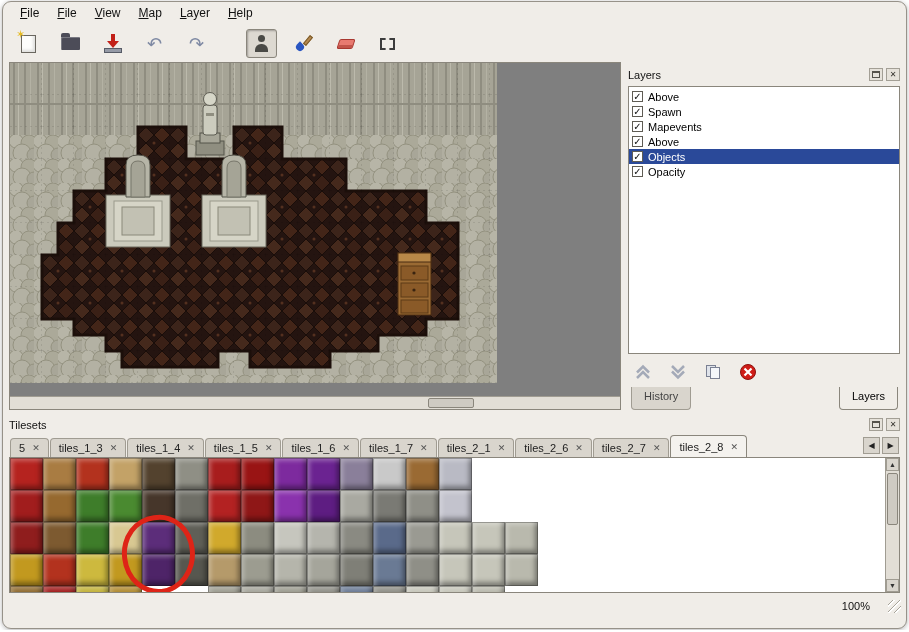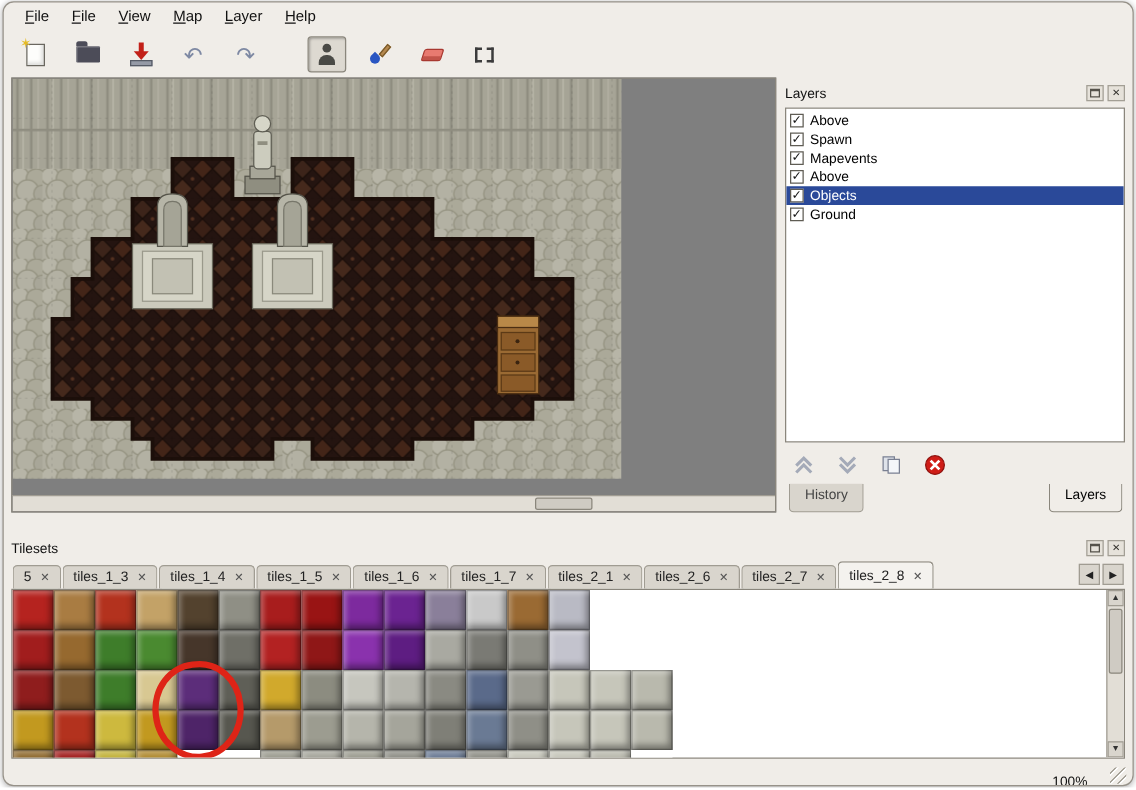--- a/index.html
+++ b/index.html
@@ -68,41 +68,41 @@
   .cb { width:11px; height:11px; background:#fff; border:1px solid #5f5c54; font-size:10px; line-height:9px; text-align:center; color:#111; flex:0 0 auto; }
 
   .layers-toolbar { height:30px; display:flex; align-items:center; gap:9px; padding:5px 2px 0; }
   .lt-btn { width:26px; height:24px; display:flex; align-items:center; justify-content:center; background:transparent; border:none; padding:0; }
 
   .panel-tabs { height:23px; display:flex; padding-left:3px; margin-top:3px;justify-content:space-between; }
   .btab { padding:3px 12px 2px; border:1px solid #a09c92; border-top:none; background:#d9d5cd; border-radius:0 0 4px 4px; margin-right:2px; color:#444; }
   .btab.active { background:#f0ede8; border-color:#8a867c; color:#000; }
 
   
-  .tilesets-panel { margin:20px 6px 0; font-size:11px; }
+  .tilesets-panel { margin:6px 6px 0; font-size:11px; }
   .tabbar { display:flex; align-items:flex-end; height:24px; padding:0 1px; gap:1px; }
   .ttab { display:flex; align-items:center; gap:7px; padding:0 8px; background:#d9d5cd; border:1px solid #a09c92; border-bottom:none; border-radius:4px 4px 0 0; height:19px; color:#222; white-space:nowrap; }
   .ttab.active { background:#f4f2ee; border-color:#8a867c; height:22px; }
   .tclose { font-size:9px; color:#555; }
   .tab-arrows { margin-left:auto; display:flex; gap:2px; padding-bottom:3px; }
   .arrow-btn { width:17px; height:17px; font-size:8px; display:flex; align-items:center; justify-content:center; background:#d9d5cd; border:1px solid #a09c92; color:#222; padding:0; }
 
   .ts-content { position:relative; height:136px; background:#ffffff; border:1px solid #8a867c; overflow:hidden; }
   .tiles { position:absolute; left:0; top:0; right:14px; bottom:0; overflow:hidden; }
   .tile { position:absolute; width:33px; height:32px; }
   .tile.art { box-shadow:inset 0 0 0 1px rgba(0,0,0,.28), inset 3px 3px 4px rgba(255,255,255,.30), inset -3px -4px 5px rgba(0,0,0,.38); }
   .red-circle { position:absolute; left:112px; top:57px; width:73px; height:79px; border:5px solid #de2417; border-radius:50% 48% 52% 50%; transform:rotate(-6deg); z-index:5; }
 
   .vscroll { position:absolute; right:0; top:0; bottom:0; width:14px; background:#e2ded6; border-left:1px solid #a09c92; display:flex; flex-direction:column; }
   .sbtn { height:13px; display:flex; align-items:center; justify-content:center; font-size:7px; color:#333; background:#d9d5cd; border:1px solid #a09c92; padding:0; }
   .vtrack { flex:1; position:relative; }
   .vthumb { position:absolute; left:1px; right:1px; top:2px; height:52px; background:#cfcbc3; border:1px solid #8a867c; border-radius:2px; }
 
   
-  .statusbar { height:25px; display:flex; align-items:flex-end; justify-content:flex-end; padding-right:36px; font-size:11px; color:#111; position:relative; }
+  .statusbar { height:25px; display:flex; align-items:center; justify-content:flex-end; padding-right:36px; font-size:11px; color:#111; position:relative; }
   .grip { position:absolute; right:5px; bottom:5px; width:13px; height:13px;
           background:repeating-linear-gradient(135deg, transparent 0 3px, #a8a49a 3px 4px, #ffffff 4px 5px); }
 </style>
 </head>
 <body>
 
 <div class="window">
 
   <div class="menubar" id="menubar">
       <span class="menu-item">File</span>
@@ -252,21 +252,21 @@
           <div class="layer-row">
             <span class="cb">✓</span>
             <span>Above</span>
           </div>
           <div class="layer-row selected">
             <span class="cb">✓</span>
             <span>Objects</span>
           </div>
           <div class="layer-row">
             <span class="cb">✓</span>
-            <span>Ground</span>
+            <span>Opacity</span>
           </div>
         </div>
       <div class="layers-toolbar">
         <button class="lt-btn">
           <svg width="18" height="16">
             <path d="M3 8.5 L9 2.5 L15 8.5" fill="none" stroke="#a4aab8" stroke-width="2.5"></path>
             <path d="M3 14 L9 8 L15 14" fill="none" stroke="#a4aab8" stroke-width="2.5"></path>
           </svg>
         </button>
         <button class="lt-btn">

